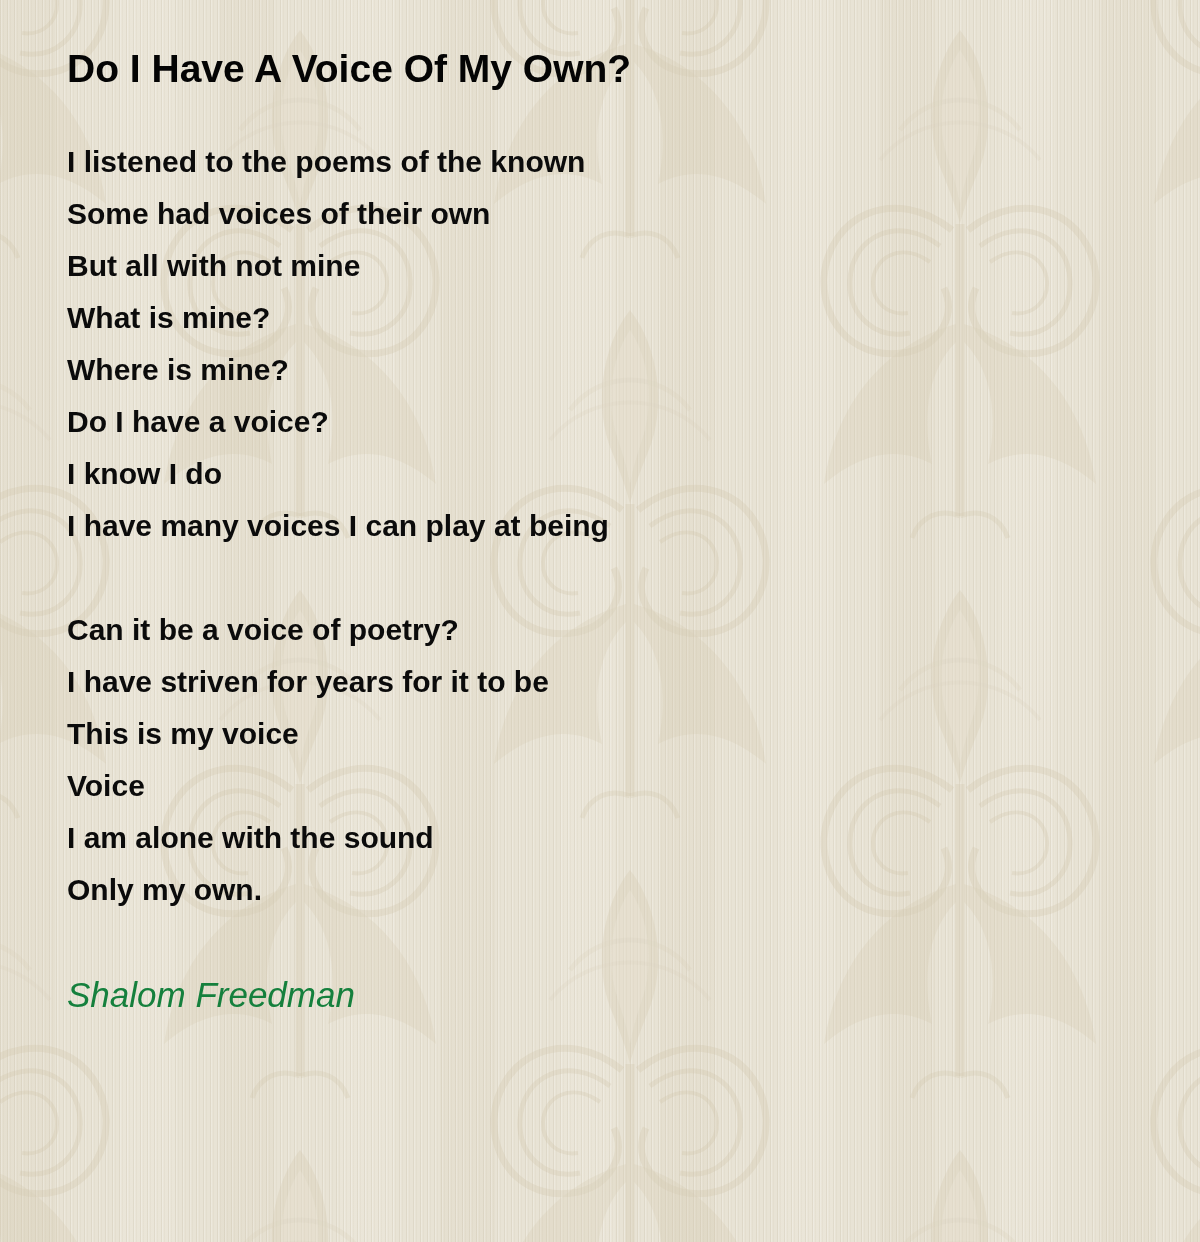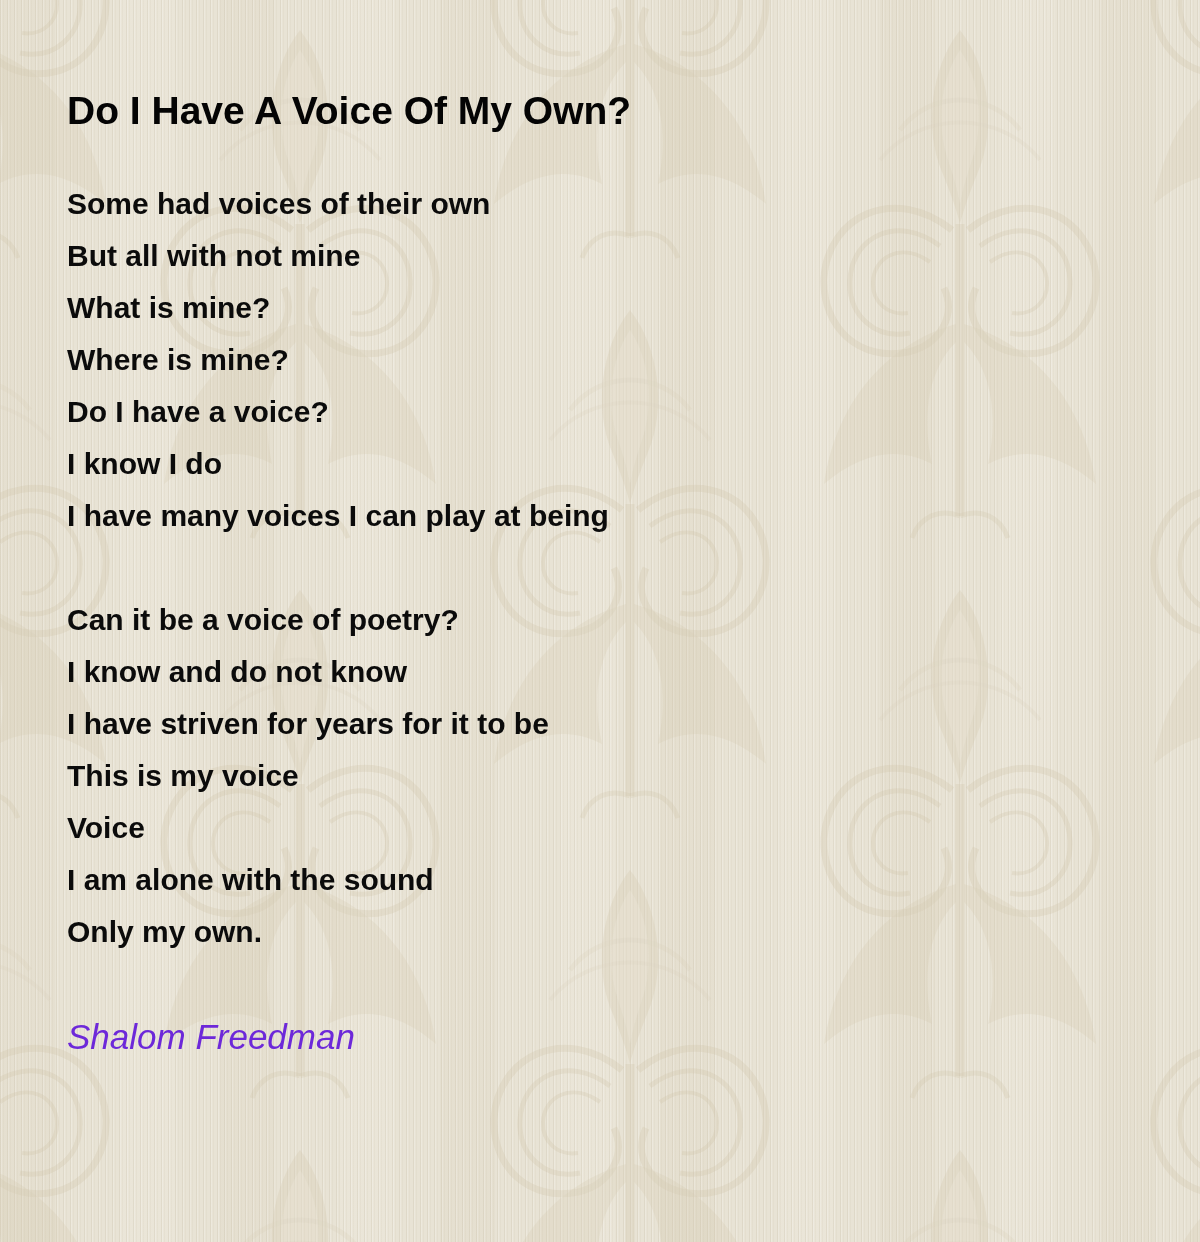--- a/index.html
+++ b/index.html
@@ -37,21 +37,21 @@
     background-image: repeating-linear-gradient(90deg,
       rgba(0,0,0,0) 0px, rgba(0,0,0,0) 3px,
       rgba(197,186,160,0.12) 3px, rgba(197,186,160,0.12) 4px,
       rgba(0,0,0,0) 4px, rgba(0,0,0,0) 7px);
     pointer-events: none;
   }
 
   .content {
     position: relative;
     z-index: 2;
-    padding: 88px 40px 0 67px;
+    padding: 46px 40px 0 67px;
   }
 
   .poem-title {
     margin: 0 0 44px 0;
     font-size: 39px;
     line-height: 46px;
     font-weight: bold;
     color: #040404;
   }
 
@@ -64,21 +64,21 @@
     font-weight: bold;
     color: #0b0b0b;
   }
 
   .author-name {
     margin-top: 58px;
     font-size: 35px;
     line-height: 42px;
     font-style: italic;
     font-weight: normal;
-    color: #6d28d9;
+    color: #15803d;
   }
 </style>
 </head>
 <body>
 
 <svg class="damask" width="1200" height="1242" viewBox="0 0 1200 1242" xmlns="http://www.w3.org/2000/svg">
   <defs>
     <g id="motif">
 
       <path d="M0,-250 C30,-212 36,-150 18,-108 C10,-88 4,-72 0,-56 C-4,-72 -10,-88 -18,-108 C-36,-150 -30,-212 0,-250 Z" fill="#d3c8ae" opacity="0.55"></path>
@@ -126,32 +126,32 @@
     <use href="#motif" transform="translate(1290,1120)"></use>
   </g>
 </svg>
 
 <div class="stripes-overlay"></div>
 
 <div class="content">
   <h1 class="poem-title">Do I Have A Voice Of My Own?</h1>
 
   <div class="stanza">
+    <div class="poem-line">I listened to the poems of the known</div>
     <div class="poem-line">Some had voices of their own</div>
     <div class="poem-line">But all with not mine</div>
     <div class="poem-line">What is mine?</div>
     <div class="poem-line">Where is mine?</div>
     <div class="poem-line">Do I have a voice?</div>
     <div class="poem-line">I know I do</div>
     <div class="poem-line">I have many voices I can play at being</div>
   </div>
 
   <div class="stanza">
     <div class="poem-line">Can it be a voice of poetry?</div>
-    <div class="poem-line">I know and do not know</div>
     <div class="poem-line">I have striven for years for it to be</div>
     <div class="poem-line">This is my voice</div>
     <div class="poem-line">Voice</div>
     <div class="poem-line">I am alone with the sound</div>
     <div class="poem-line">Only my own.</div>
   </div>
 
   <div class="author-name">Shalom Freedman</div>
 </div>
 

